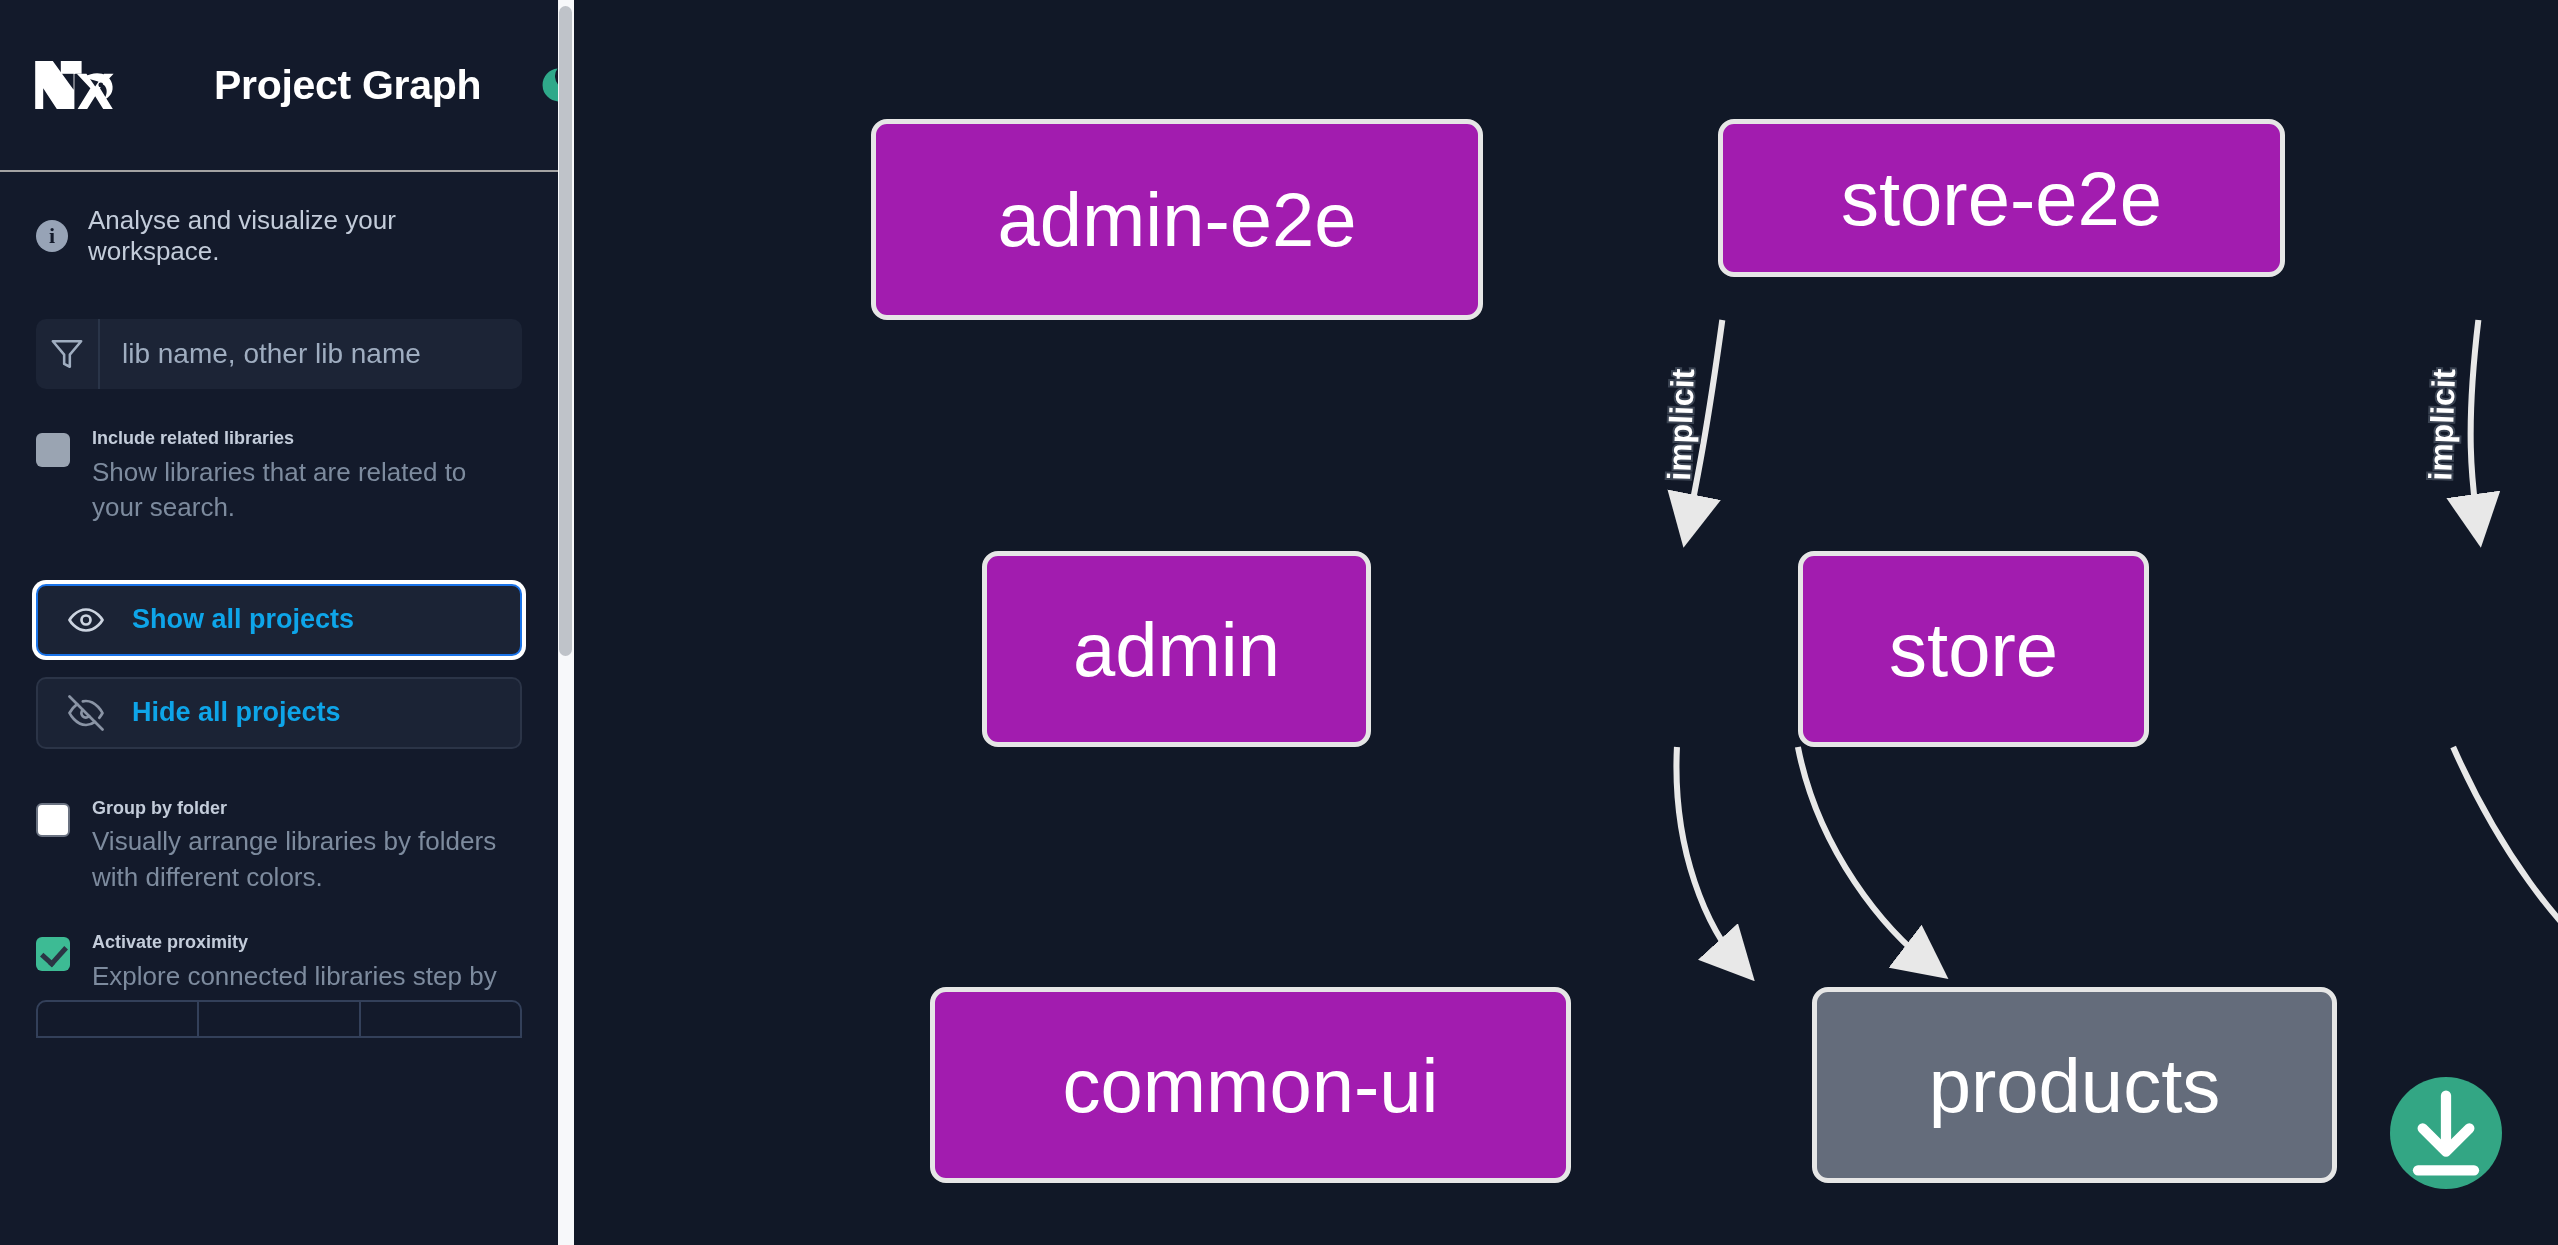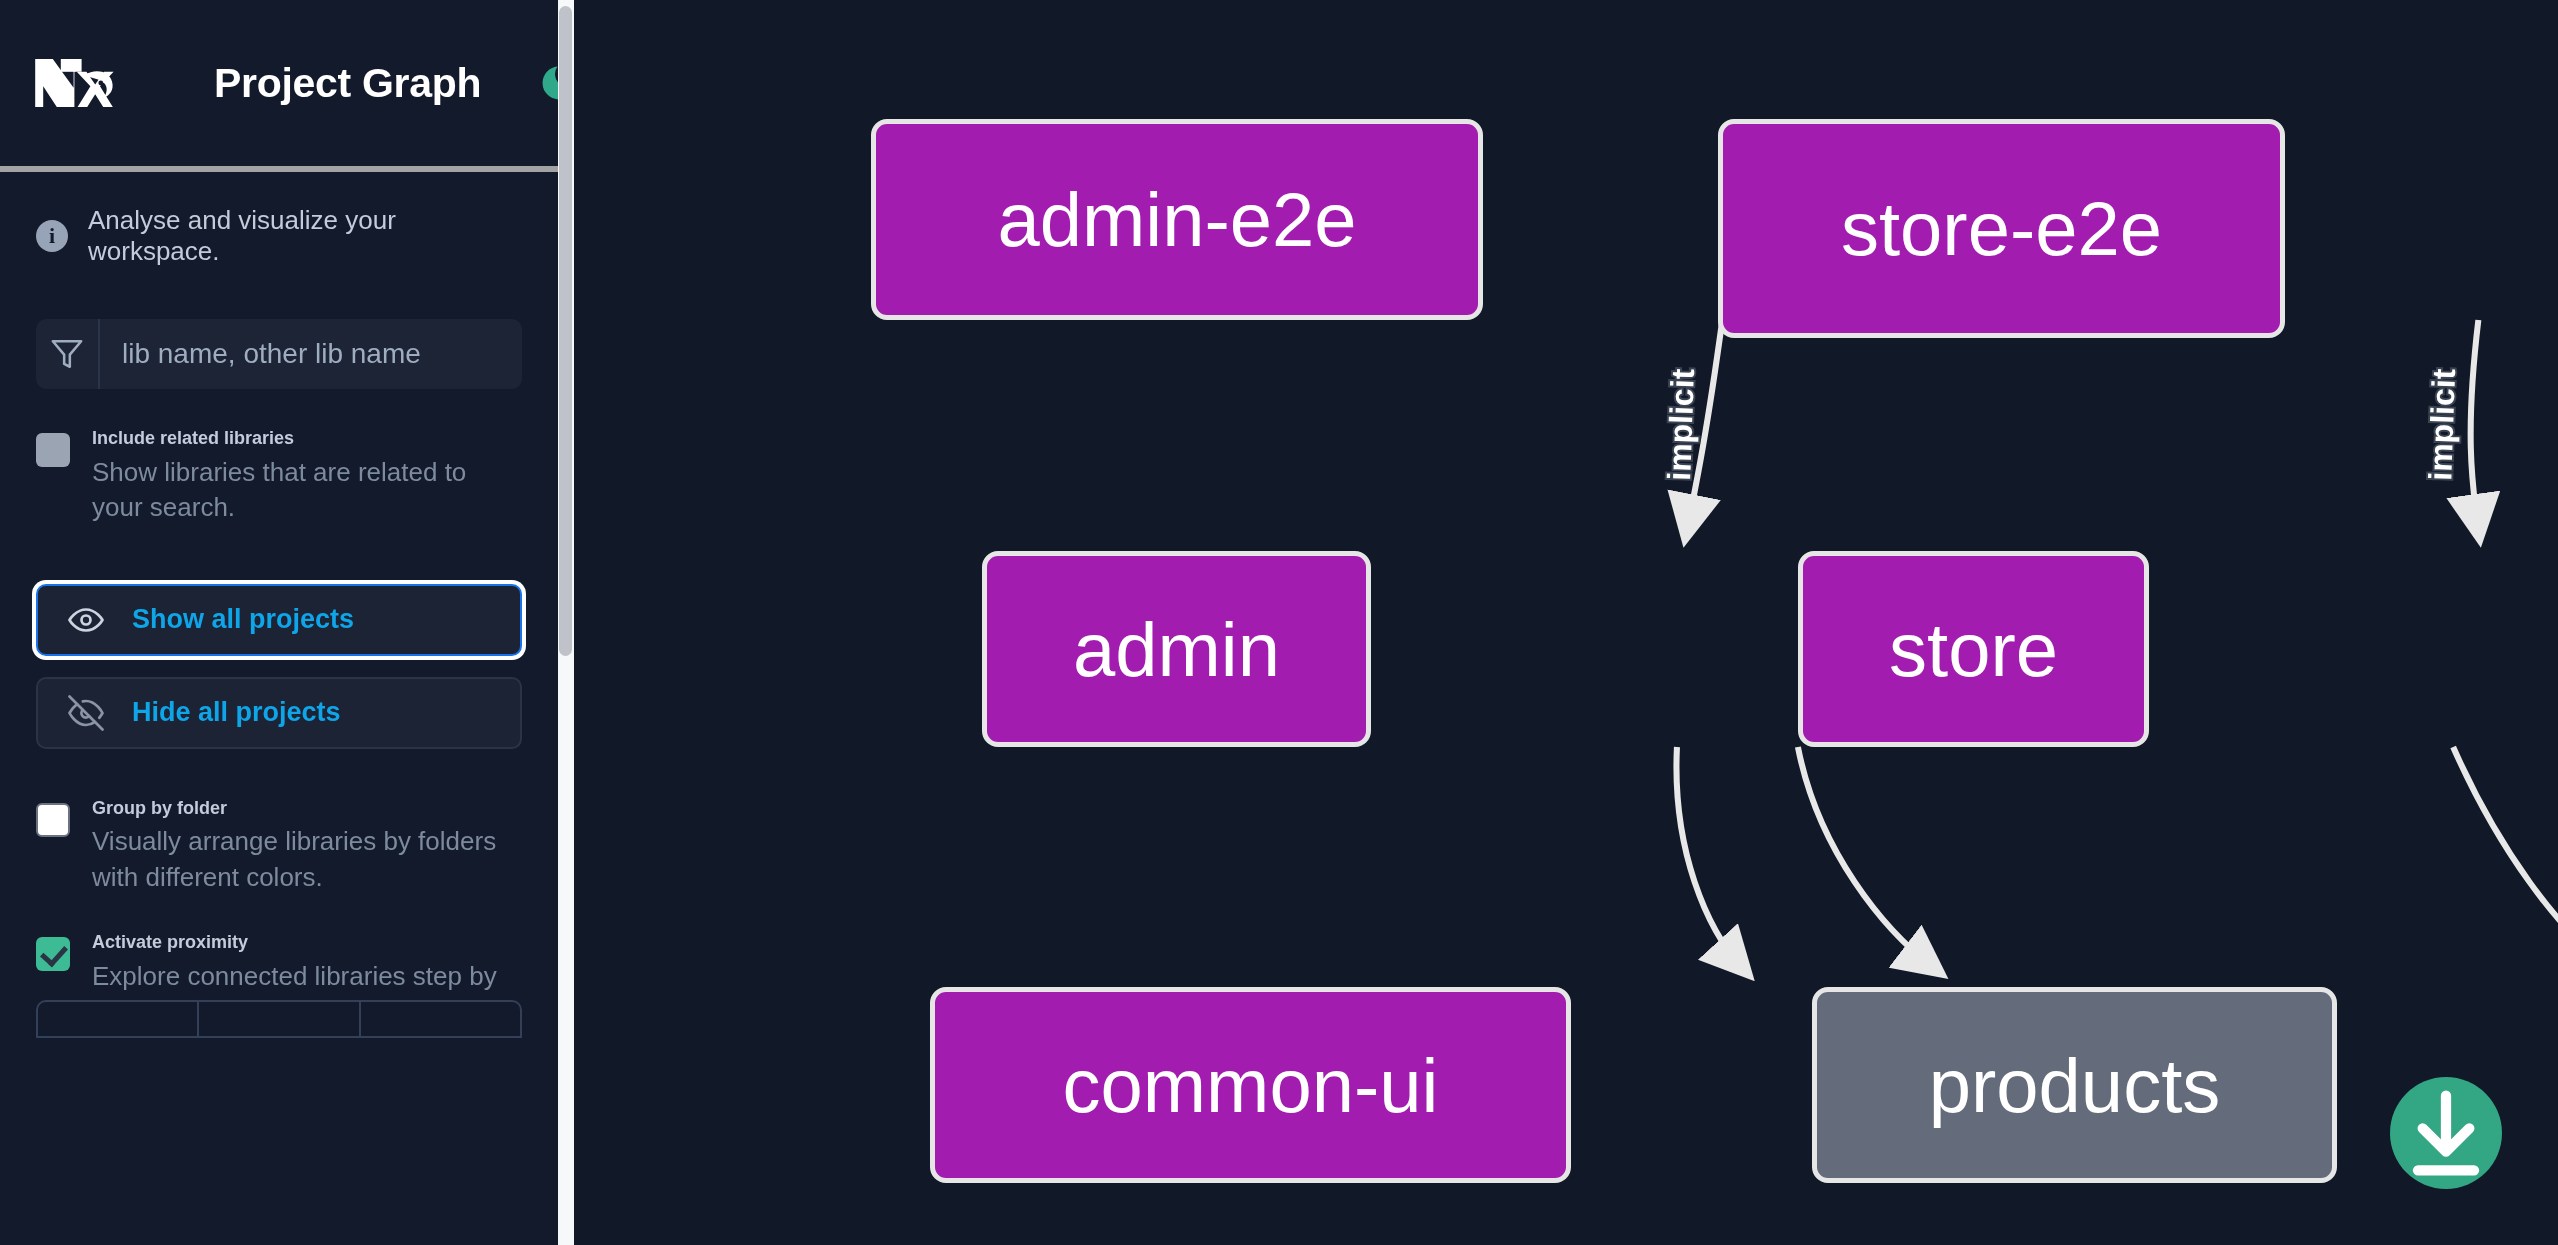--- a/index.html
+++ b/index.html
@@ -17,21 +17,21 @@
     width: 558px; height: 1245px;
     background: #131a2b;
     flex: 0 0 558px;
     overflow: hidden;
   }
   .sidebar-header {
     height: 172px;
     display: flex;
     align-items: center;
     padding-left: 32px;
-    border-bottom: 6px solid #a3a3a3;
+    border-bottom: 2px solid #a3a3a3;
   }
   .nx-logo { width: 96px; height: 64px; flex: 0 0 auto; }
   .app-title {
     font-size: 41px;
     font-weight: 700;
     color: #ffffff;
     margin-left: 86px;
     letter-spacing: -0.3px;
     white-space: nowrap;
   }
@@ -313,21 +313,21 @@
         <path d="M 1230,747 C 1250,850 1315,930 1365,968"></path>
         <path d="M 1880,747 C 1925,850 1985,930 2035,968"></path>
       </g>
       <text x="1125" y="425" fill="#ffffff" font-family="Liberation Sans, sans-serif" font-size="32" font-weight="700" stroke="#3a4352" stroke-width="4" paint-order="stroke" transform="rotate(-88 1125 425)" text-anchor="middle">implicit</text>
       <text x="1880" y="425" fill="#ffffff" font-family="Liberation Sans, sans-serif" font-size="32" font-weight="700" stroke="#3a4352" stroke-width="4" paint-order="stroke" transform="rotate(-88 1880 425)" text-anchor="middle">implicit</text>
     </svg>
 
     <div class="node pink" style="left:313px; top:119px;  width:612px; height:201px; font-size:76px;">
       <span>admin-e2e</span>
     </div>
-    <div class="node pink" style="left:1160px; top:119px; width:567px; height:219px; font-size:76px;">
+    <div class="node pink" style="left:1160px; top:119px; width:567px; height:158px; font-size:76px;">
       <span>store-e2e</span>
     </div>
     <div class="node pink" style="left:424px; top:551px;  width:389px; height:196px; font-size:76px;">
       <span>admin</span>
     </div>
     <div class="node pink" style="left:1240px; top:551px; width:351px; height:196px; font-size:76px;">
       <span>store</span>
     </div>
     <div class="node pink" style="left:372px; top:987px;  width:641px; height:196px; font-size:76px;">
       <span>common-ui</span>

